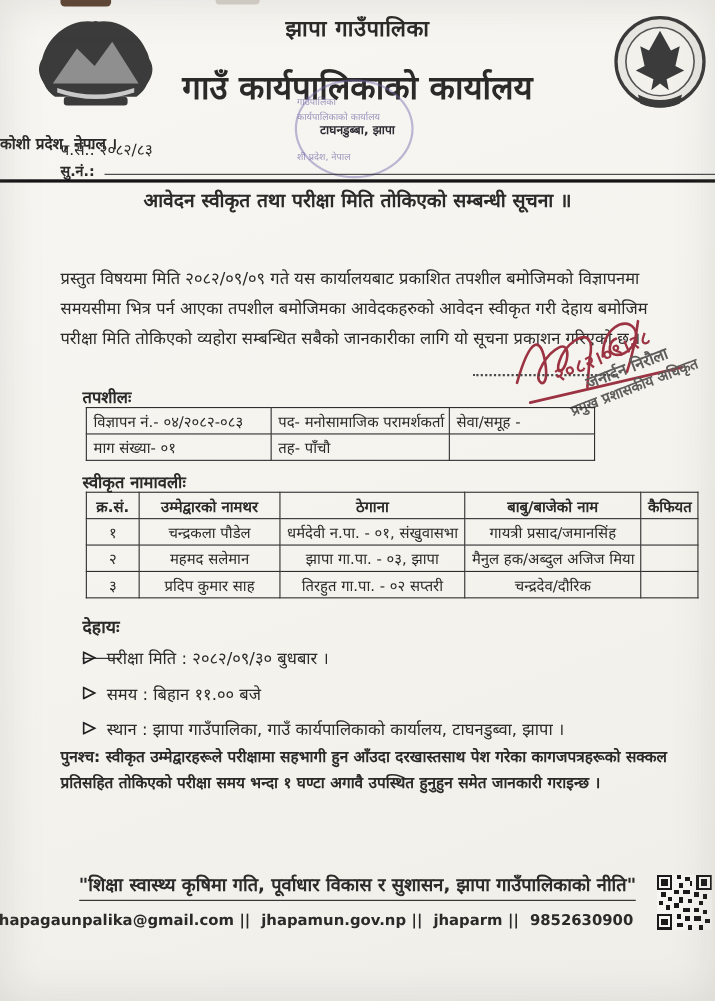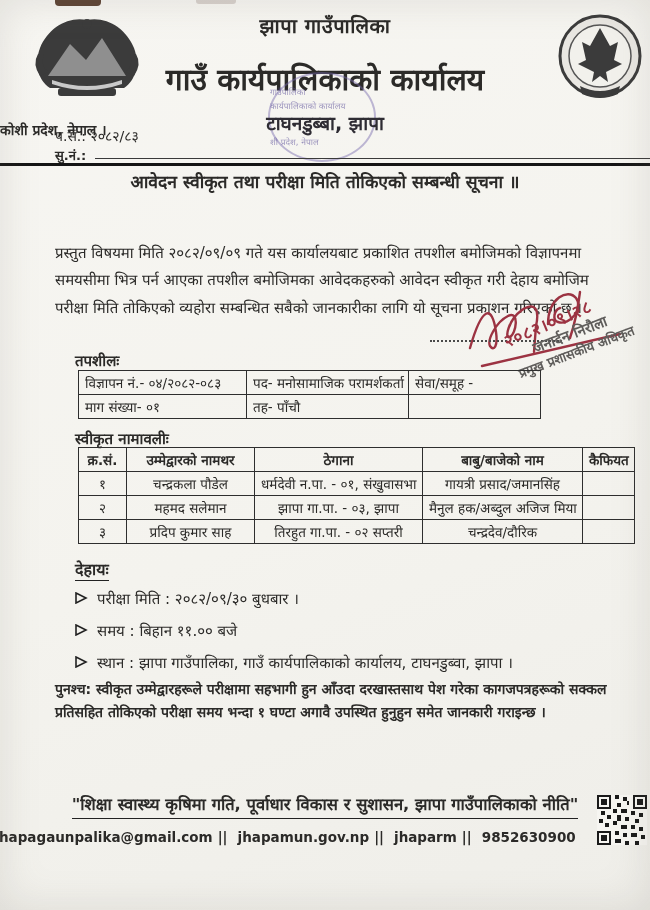--- a/index.html
+++ b/index.html
@@ -11,21 +11,21 @@
   }
   .abs{position:absolute;}
   .center{left:0;right:0;text-align:center;}
   
   .muni-title{top:12px;font-size:20px;font-weight:bold;letter-spacing:.5px;}
   .office-title{top:58px;font-size:30px;font-weight:bold;}
   .stamp{left:268px;top:72px;width:104px;height:86px;border:2px solid rgba(118,104,172,.45);
          border-radius:50%;}
   .stamp span{position:absolute;left:0;right:0;text-align:left;
          color:rgba(100,88,158,.62);font-size:8.5px;white-space:nowrap;}
-  .hq-address{top:110px;font-size:19px;font-weight:bold;color:#2e2c33;}
+  .hq-address{top:110px;font-size:11px;font-weight:bold;color:#2e2c33;}
   .ref-left{left:55px;top:126px;font-size:14px;font-weight:normal;}
   .province{left:0;right:70px;top:120px;font-size:14px;font-weight:bold;}
   .disp-no{left:55px;top:146px;font-size:13px;font-weight:bold;}
   .disp-line{left:95px;right:0;top:158px;border-top:1.5px solid #3a3a3a;}
   .thick-rule{left:0;right:0;top:163px;border-top:3px solid #151515;}
   
   .notice-title{top:169px;font-size:17.5px;font-weight:bold;}
   .pub-date{top:193px;font-size:15px;font-weight:bold;}
   .sambat{top:215px;font-size:15px;font-weight:bold;}
   .sambat span{border-bottom:1.5px solid #222;padding-bottom:2px;}
@@ -43,21 +43,21 @@
   .sec-label{font-size:15px;font-weight:bold;}
   table{border-collapse:collapse;table-layout:fixed;}
   td,th{border:1.6px solid #2e2e2e;font-size:13.5px;padding:1px 6px;height:21px;
         overflow:hidden;white-space:nowrap;}
   th{font-weight:bold;text-align:center;}
   .t1{left:78px;top:370px;width:462px;}
   .t2{left:78px;top:447px;width:494px;}
   .t2 td{text-align:center;}
   
   .dehaya-label{left:75px;top:558px;font-size:16px;font-weight:bold;
-                border-bottom:1.6px solid #222;padding-bottom:0;}
+                border-bottom:1.6px solid #222;padding-bottom:18px;}
   .dl-item{left:75px;font-size:15px;display:flex;align-items:center;gap:9px;}
   .arrow{flex:0 0 auto;display:inline-block;}
   
   .postscript{left:55px;width:566px;top:678px;font-size:14px;font-weight:600;line-height:1.65;}
   
   .slogan-wrap{top:792px;}
   .slogan{display:inline-block;font-size:16.5px;font-weight:bold;
           border-bottom:1.6px solid #222;padding-bottom:3px;}
   .contact{left:0;right:85px;top:829px;display:flex;justify-content:center;
            align-items:center;gap:5px;font-size:13.5px;font-weight:600;}

